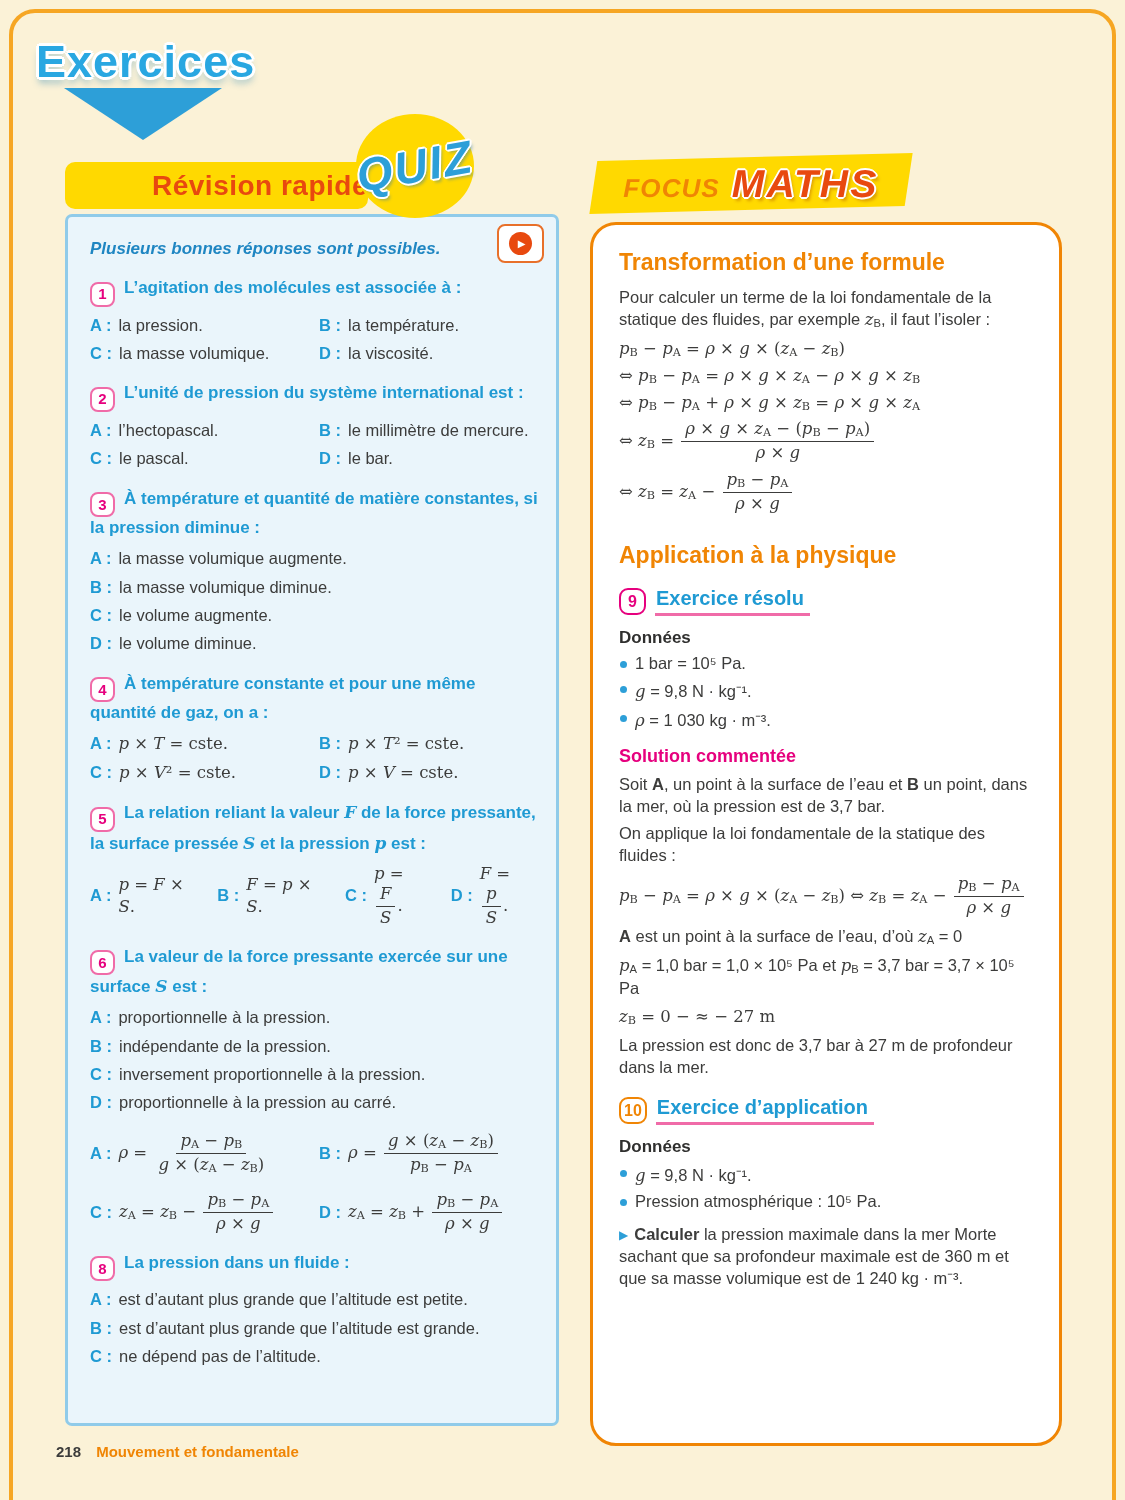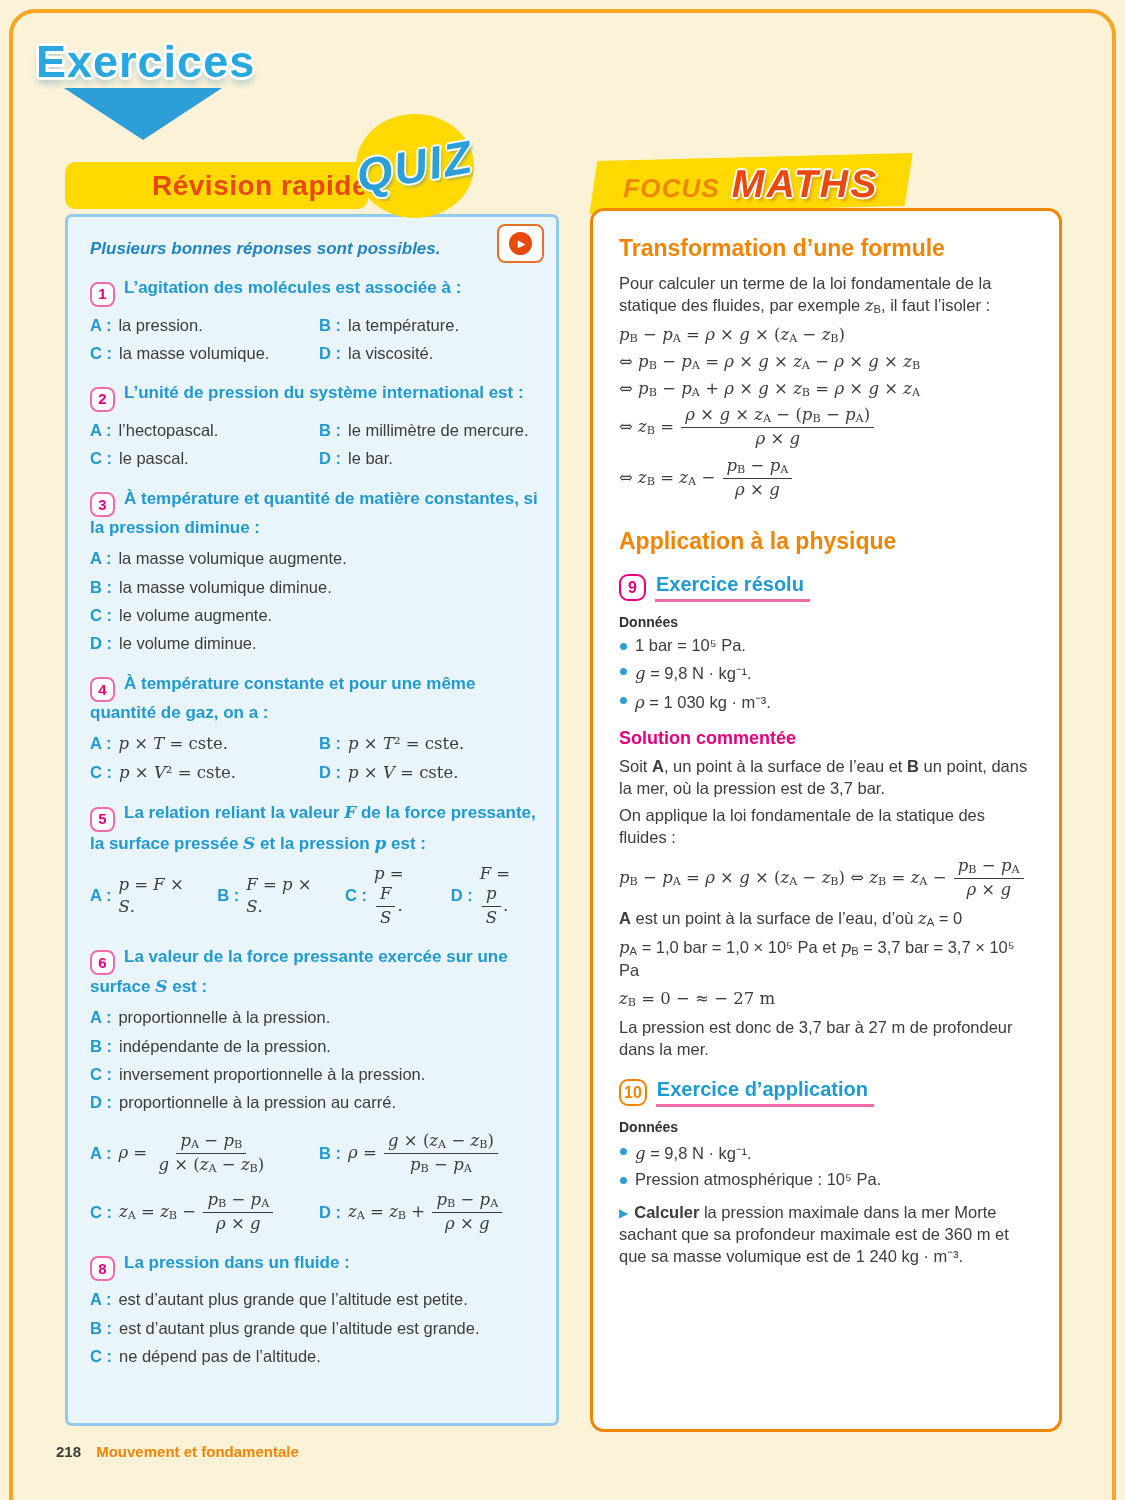--- a/index.html
+++ b/index.html
@@ -67,35 +67,35 @@
 
   
   .focus-banner{position:absolute;left:594px;top:157px;width:314px;height:53px;background:#ffd900;
     transform:skewX(-10deg) rotate(-1.5deg);display:flex;align-items:center;justify-content:center;}
   .focus-inner{transform:skewX(10deg) rotate(1.5deg);display:flex;align-items:baseline;gap:12px;}
   .focus-word{color:#f08504;font-size:26px;font-weight:800;font-style:italic;letter-spacing:1px;}
   .maths-word{color:#e8490f;font-size:39px;font-weight:800;font-style:italic;letter-spacing:2px;
     text-shadow:-2px 0 0 #fff,2px 0 0 #fff,0 -2px 0 #fff,0 2px 0 #fff,
       -1px -1px 0 #fff,1px -1px 0 #fff,-1px 1px 0 #fff,1px 1px 0 #fff,3px 4px 3px rgba(160,60,10,.35);}
 
-  .focus-panel{position:absolute;left:590px;top:208px;width:472px;height:1224px;background:#fff;
-    border:3.5px solid #f08504;border-radius:14px;padding:22px 22px 0 26px;overflow:hidden;}
+  .focus-panel{position:absolute;left:590px;top:222px;width:472px;height:1224px;background:#fff;
+    border:3.5px solid #f08504;border-radius:26px;padding:22px 22px 0 26px;overflow:hidden;}
   .h-orange{color:#f08504;font-size:23px;font-weight:800;margin:2px 0 10px;}
   .h2b{margin-top:28px;}
   .para{font-size:16.5px;line-height:1.34;margin:5px 0;}
   .deriv{margin-top:8px;}
 
   .ex-head{display:flex;align-items:center;gap:9px;margin:18px 0 12px;}
   .ex-badge{min-width:27px;height:27px;padding:0 3px;border:2.5px solid #e6007e;border-radius:9px;
     color:#e6007e;font-weight:800;font-size:16px;background:#fff;
     display:inline-flex;align-items:center;justify-content:center;}
   .ex-badge.orange{border-color:#f08504;color:#f08504;}
   .ex-title{color:#1f9ad3;font-size:20px;font-weight:800;padding:0 6px 3px 1px;border-bottom:3px solid #f06ba8;}
 
-  .donnees{font-size:14px;font-weight:700;color:#2f2f2e;margin:4px 0 5px;}
+  .donnees{font-size:17px;font-weight:700;color:#2f2f2e;margin:4px 0 5px;}
   .bullet{position:relative;padding-left:16px;margin:6px 0;font-size:16.5px;}
   .bullet::before{content:"";position:absolute;left:1px;top:7px;width:7px;height:7px;border-radius:50%;background:#2d9fd8;}
   .consigne{margin:12px 0 4px;font-size:16.5px;line-height:1.34;}
   .pointer{color:#2d9fd8;font-size:12px;margin-right:6px;vertical-align:1px;}
   .sol-label{color:#e6007e;font-size:18px;font-weight:800;margin:15px 0 6px;}
 
   
   .footer{position:absolute;left:56px;top:1443px;font-size:15px;font-weight:800;}
   .footer .num{color:#3c3c3b;margin-right:11px;}
   .footer .chap{color:#f08504;}

